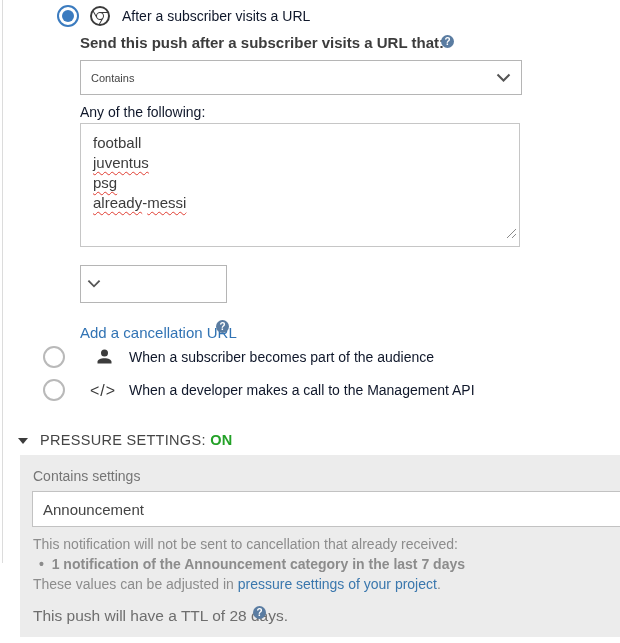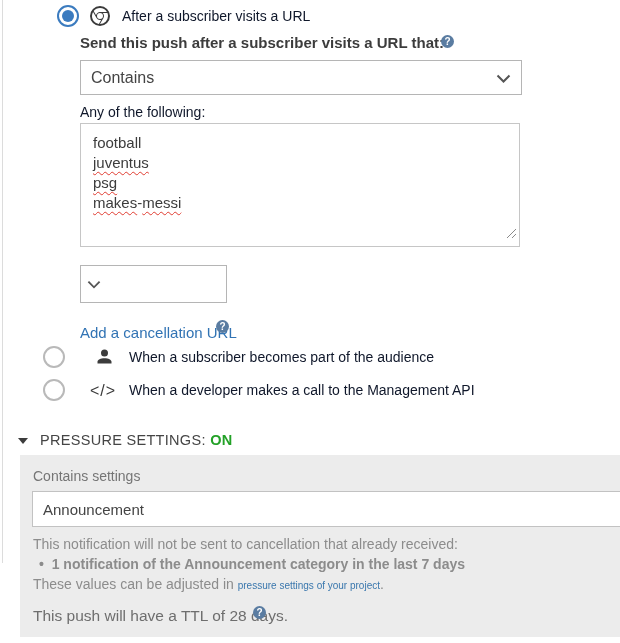--- a/index.html
+++ b/index.html
@@ -38,21 +38,21 @@
 
   .help-icon {
     display: inline-block; width: 13px; height: 13px; border-radius: 50%;
     background: #5a7ca1; color: #fff; font-size: 10px; font-weight: bold;
     text-align: center; line-height: 13px; vertical-align: top;
   }
 
   .select-box {
     background: #fff; border: 1px solid #b5b5b5;
     display: flex; align-items: center;
-    font-size: 16px; color: #444;
+    font-size: 11px; color: #444;
     padding: 0 10px; cursor: pointer;
   }
   .select-box .sel-text { flex: 1; }
 
   .fake-textarea {
     background: #fff; border: 1px solid #c6c6c6;
     font-size: 15px; line-height: 20px; color: #3c3c3c;
     padding: 9px 12px; position: relative;
   }
   .wavy {
@@ -80,21 +80,21 @@
   }
   .panel-label { font-size: 14px; color: #757575; }
   .panel-input {
     position: absolute; left: 12px; top: 36px;
     width: 640px; height: 36px;
     background: #fff; border: 1px solid #c2c2c2;
     font-size: 15px; color: #444;
     display: flex; align-items: center; padding: 0 10px;
   }
   .note { font-size: 14px; color: #8c8c8c; }
-  .note .link { font-size: 10px; color: #3a77ad; }
+  .note .link { font-size: 14px; color: #3a77ad; }
   .ttl { font-size: 15.5px; color: #6e6e6e; }
 
   .icon-wrap { display: inline-block; }
   .code-glyph { font-size: 16px; color: #3c3c3c; letter-spacing: 1px; }
 </style>
 </head>
 <body>
 
 <div class="left-rail"></div>
 
@@ -122,21 +122,21 @@
   </span>
 </div>
 
 <div class="abs row-label" style="left:80px; top:104px;">Any of the following:</div>
 
 <div class="abs fake-textarea" style="left:80px; top:123px; width:440px; height:124px;">
   <div class="ta-content">
       <div><span>football</span></div>
       <div><span class="wavy">juventus</span></div>
       <div><span class="wavy">psg</span></div>
-      <div><span class="wavy">makes</span><span>-</span><span class="wavy">messi</span></div>
+      <div><span class="wavy">already</span><span>-</span><span class="wavy">messi</span></div>
     </div>
   <span class="resize-handle">
     <svg width="11" height="11" viewBox="0 0 11 11">
         <path d="M10 1L1 10 M10 6L6 10" stroke="#8a8a8a" stroke-width="1" fill="none"></path>
       </svg>
   </span>
 </div>
 
 <div class="abs select-box" style="left:80px; top:265px; width:147px; height:38px;">
   <span style="margin-left:-4px;">

